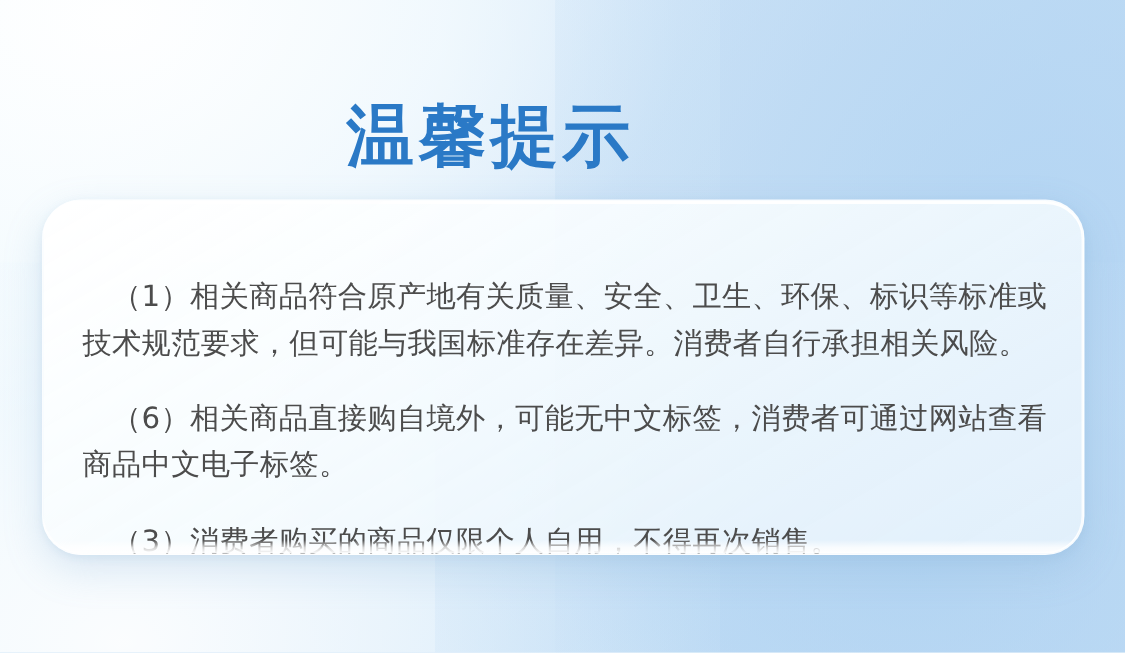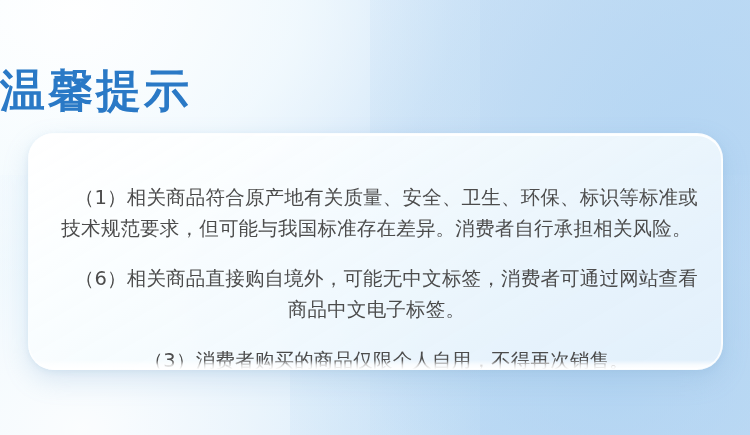--- a/index.html
+++ b/index.html
@@ -80,20 +80,21 @@
         rgba(190,219,245,0.34) 52%,
         rgba(200,226,246,0) 100%);
   }
 
   
   #title-wrap {
     position: absolute;
     left: 0;
     top: 34px;
     width: 654px;
+    text-align: center;
   }
   #page-title {
     display: inline-block;
     font-size: 45px;
     line-height: 54px;
     font-weight: 700;
     letter-spacing: 3px;
     color: #2a79c6;
     font-family: "DejaVu Sans", "Liberation Sans", sans-serif;
   }
@@ -114,21 +115,20 @@
         rgba(232,243,252,0.86) 100%);
     box-shadow:
       0 -1px 0 0 rgba(255,255,255,0.85) inset,
       0 2px 0 0 rgba(255,255,255,0.95) inset,
       -1px 0 0 0 rgba(255,255,255,0.8) inset,
       0 10px 26px rgba(120,165,205,0.22),
       0 2px 6px rgba(130,172,208,0.14);
     border: 1px solid rgba(255,255,255,0.72);
     box-sizing: border-box;
     overflow: hidden;
-    text-align: center;
   }
   #card-sheen {
     position: absolute;
     left: 0;
     right: 0;
     bottom: 0;
     height: 9px;
     background: linear-gradient(to bottom,
         rgba(255,255,255,0) 0%,
         rgba(255,255,255,0.75) 55%,

